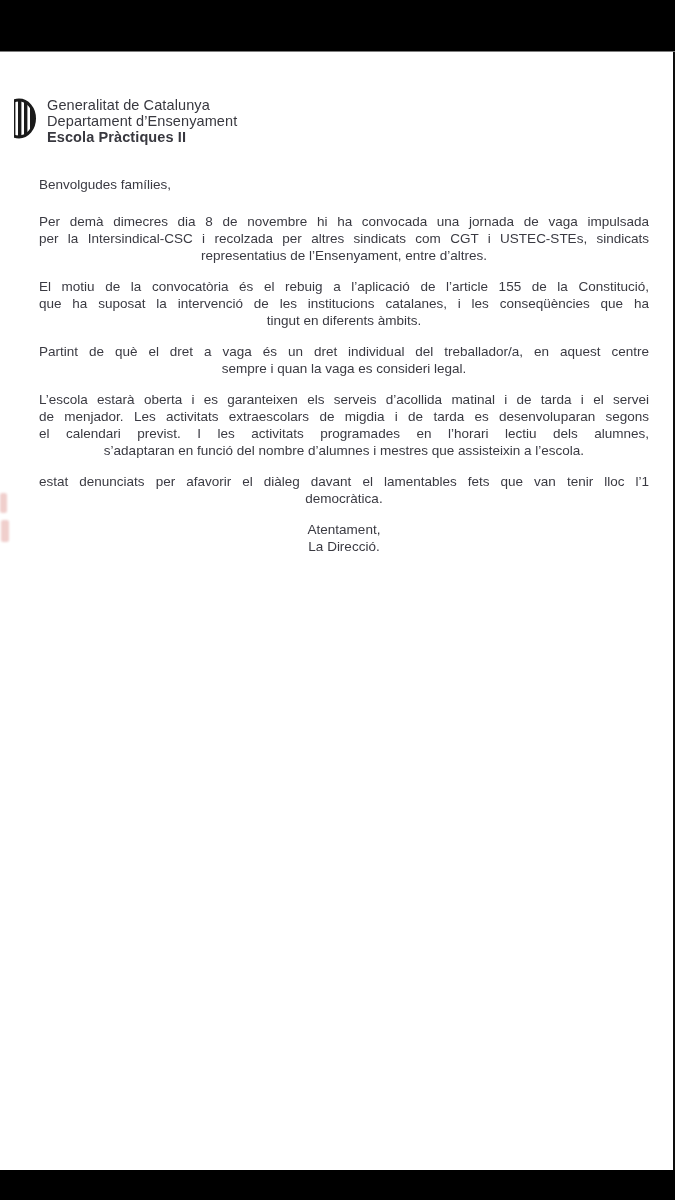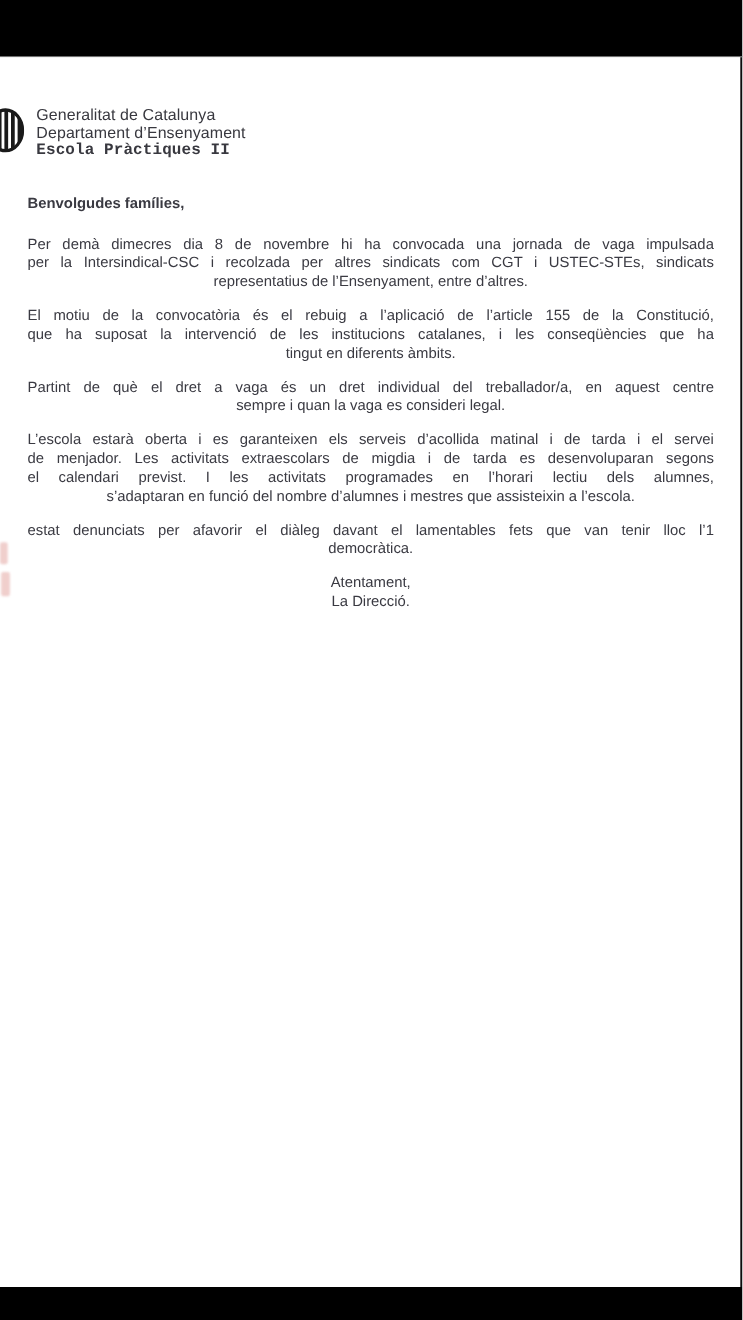--- a/index.html
+++ b/index.html
@@ -21,21 +21,21 @@
     top:0;height:52px;
     border-bottom:1px solid #7d7d7d;
     box-sizing:border-box;
   }
   .letterbox.bottom{
     bottom:0;height:30px;
   }
   .page{
     position:absolute;top:52px;left:0;right:0;bottom:30px;
     background:#ffffff;
-    padding:45px 26px 0 25px;
+    padding:45px 26px 0 39px;
     box-sizing:border-box;
     color:#3a3a42;
   }
   .right-edge-line{
     position:absolute;top:52px;bottom:30px;right:0;width:2px;
     background:#0d0d0d;
   }
   
   .header{
     display:flex;align-items:flex-start;
@@ -45,27 +45,27 @@
     width:22px;height:41px;overflow:hidden;flex:none;
     margin-top:1px;
   }
   .logo-wrap svg{margin-left:-13px;display:block;}
   .header-text{
     margin-left:11px;
     font-size:14.5px;line-height:16px;
     color:#38383f;
     letter-spacing:.1px;
   }
-  .header-text .school{font-weight:bold;font-family:Liberation Mono, monospace;}
+  .header-text .school{font-weight:bold;}
   
   .letter{
     margin-top:31px;
     font-size:13.5px;line-height:17px;
   }
-  .salutation{margin-bottom:20px;font-weight:bold;}
+  .salutation{margin-bottom:20px;}
   .para{margin-bottom:14px;}
   .line{text-align:center;}
   .line.just{
     text-align:justify;
     -moz-text-align-last:justify;
     text-align-last:justify;
   }
   .closing .line{text-align:center;}
   
   .scan-artifact{

